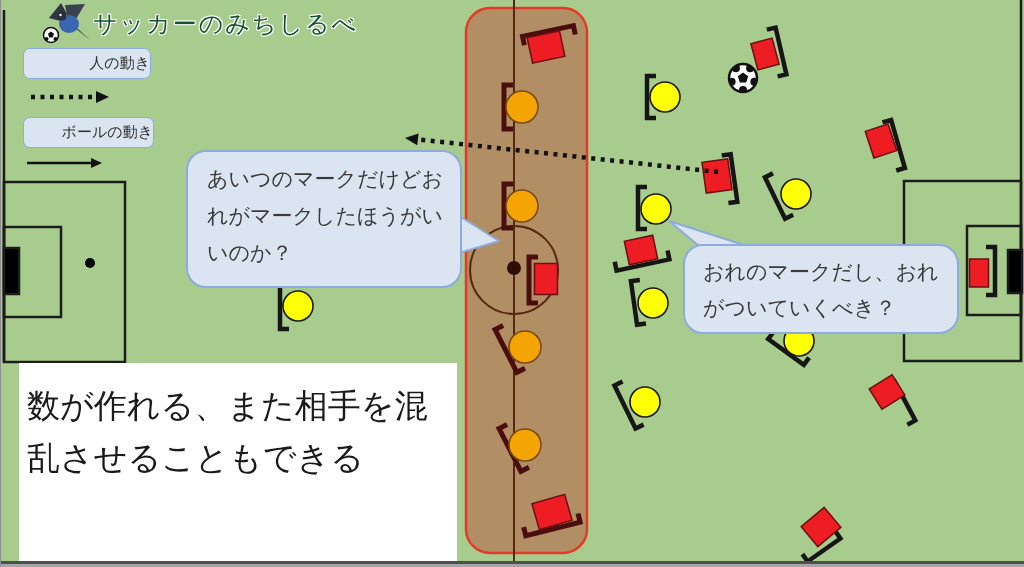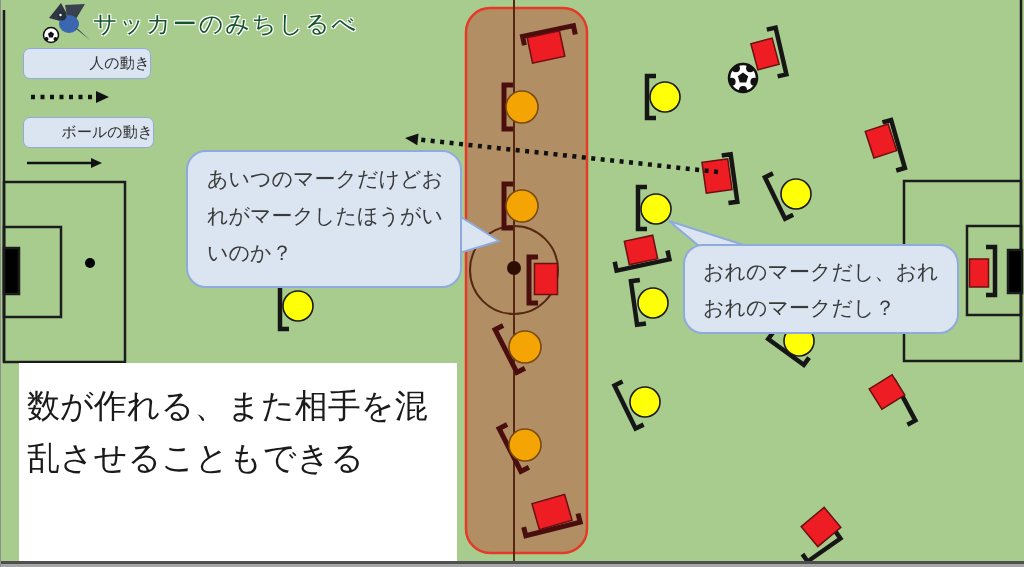--- a/index.html
+++ b/index.html
@@ -205,21 +205,21 @@
     <div class="ln">れがマークしたほうがい</div>
     <div class="ln">いのか？</div>
   </div>
 
   <div class="abs legend-box" style="left:22px;top:117px;width:131px;height:31px;">
     <span>ボールの動き</span>
   </div>
 
   <div class="abs bubble" style="left:682px;top:228px;width:276px;height:90px;padding:8px 16px 0 18px;font-size:21px;line-height:36px;margin-top:16px;">
     <div class="ln">おれのマークだし、おれ</div>
-    <div class="ln">おれのマークだし？</div>
+    <div class="ln">がついていくべき？</div>
   </div>
 
   <div class="abs note" style="left:18px;top:363px;width:438px;height:200px;">
     <div class="ln">数が作れる、また相手を混</div>
     <div class="ln">乱させることもできる</div>
   </div>
 
   <div class="abs frame-b1"></div>
   <div class="abs frame-b2"></div>
 </div>

